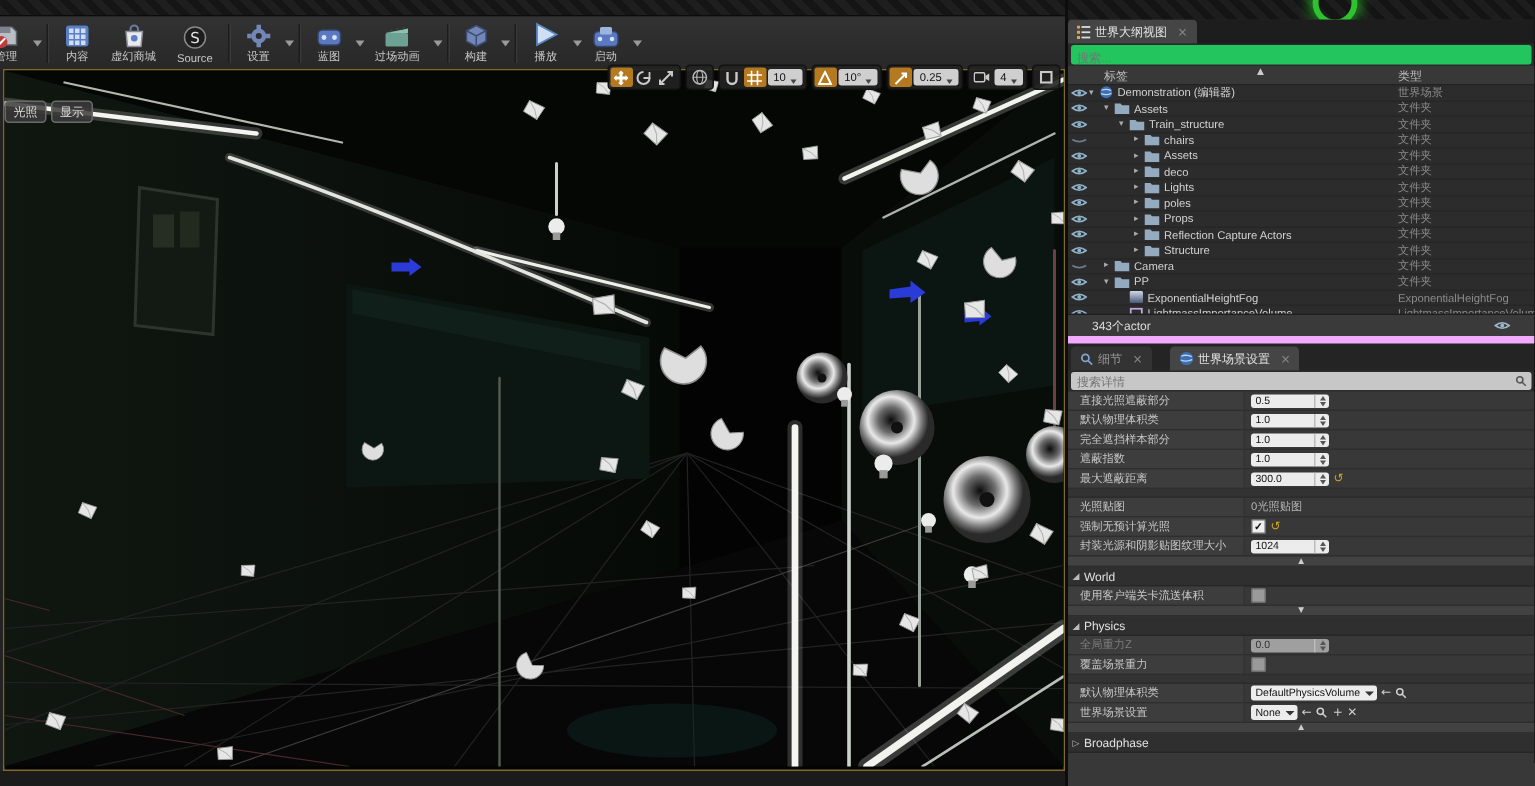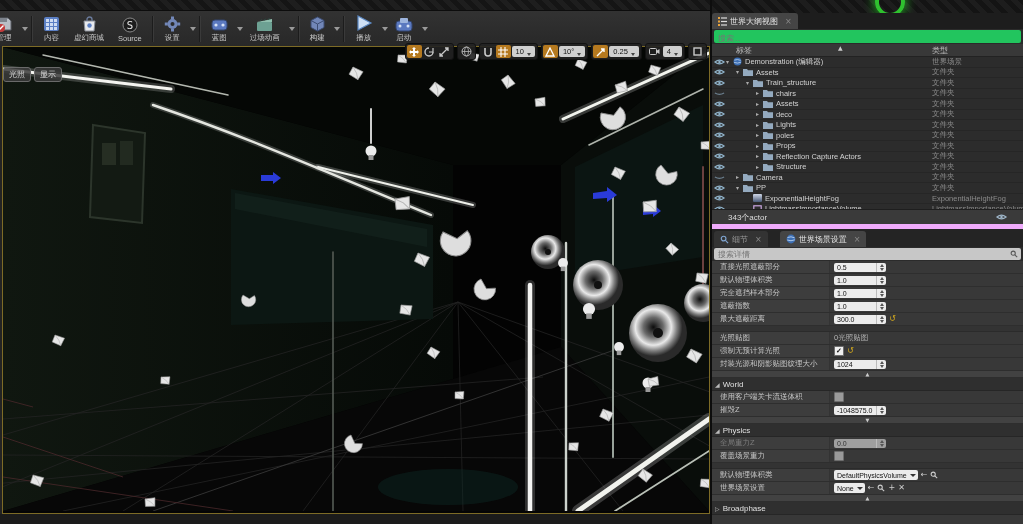--- a/index.html
+++ b/index.html
@@ -929,32 +929,20 @@
       <div class="d-sec">
         <span class="tri uni">◢</span>
         <span>World</span>
       </div>
       <div class="d-row">
         <div class="d-label">使用客户端关卡流送体积</div>
         <div class="d-val">
           <span class="chk"></span>
         </div>
       </div>
-      <div class="d-row">
-        <div class="d-label">摧毁Z</div>
-        <div class="d-val">
-          <div class="spinbox">
-            <span class="v">-1048575.0</span>
-            <span class="sa">
-              <i class="t-up"></i>
-              <i class="t-dn"></i>
-            </span>
-          </div>
-        </div>
-      </div>
       <div class="d-col">
         <span class="uni">▼</span>
       </div>
       <div class="d-sec">
         <span class="tri uni">◢</span>
         <span>Physics</span>
       </div>
       <div class="d-row">
         <div class="d-label dis">全局重力Z</div>
         <div class="d-val">

